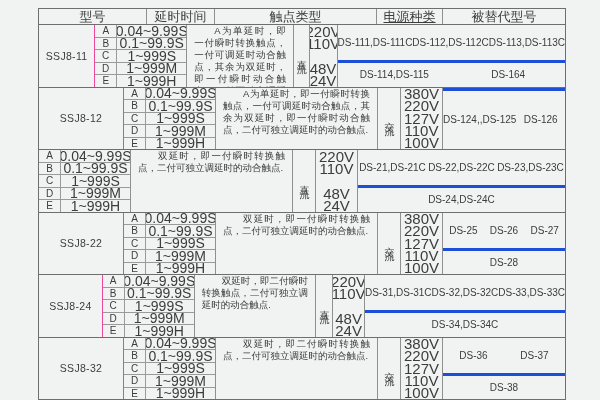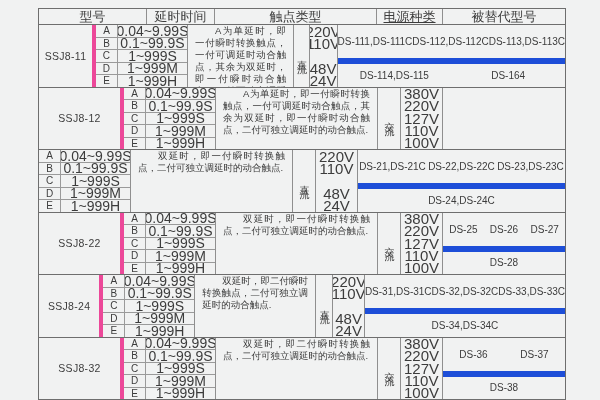--- a/index.html
+++ b/index.html
@@ -26,21 +26,21 @@
     overflow:hidden; white-space:nowrap;
   }
   .hdr .hc:last-child{border-right:none;}
   .h-model{width:108px;} .h-delay{width:68px;} .h-contact{width:162px;}
   .h-power{width:66px;text-decoration:underline;} .h-repl{flex:1;}
 
   
   .sec{display:flex; flex:1; border-top:1px solid #6e6e6e; min-height:0;}
   .c{box-sizing:border-box; overflow:hidden;}
   .model{
-    width:85px; border-right:4px solid #ec4899;
+    width:85px; border-right:1px solid #ec4899;
     display:flex; align-items:center; justify-content:center;
     font-size:10.5px; letter-spacing:.3px;
   }
   .rowscol{width:91px; border-right:1px solid #8f8f8f; display:flex; flex-direction:column;}
   .r{flex:1; display:flex; min-height:0;}
   .r:not(:last-child){border-bottom:1px solid #9a9a9a;}
   .letter{
     width:22px; border-right:1px solid #9a9a9a;
     display:flex; align-items:center; justify-content:center; font-size:10px;
   }
@@ -57,21 +57,21 @@
     width:23px; border-right:1px solid #8f8f8f;
     display:flex; align-items:center; justify-content:center;
     writing-mode:vertical-rl; text-orientation:upright;
     font-size:10px; letter-spacing:4px;
   }
   .voltcol{width:42px; border-right:1px solid #8f8f8f; display:flex; flex-direction:column;}
   .voltcol .v{flex:1; display:flex; align-items:center; justify-content:center; font-size:15px; min-height:0;}
   .replcol{flex:1; display:flex; flex-direction:column;}
   .g{display:flex; flex-direction:row; min-height:0;}
   .g1{flex:3;}
-  .g2{flex:2; border-top:6px solid #1d4ed8;}
+  .g2{flex:2; border-top:3px solid #1d4ed8;}
   .g .v{flex:1; display:flex; align-items:center; justify-content:center; font-size:10px; white-space:nowrap; min-height:0;}
 </style>
 </head>
 <body>
 
 <div class="table">
 
   <div class="hdr">
     <div class="hc h-model">型号</div>
     <div class="hc h-delay">延时时间</div>
@@ -157,20 +157,24 @@
       </div>
     <div class="c ptype">交流</div>
     <div class="c voltcol">
       <div class="v">380V</div>
       <div class="v">220V</div>
       <div class="v">127V</div>
       <div class="v">110V</div>
       <div class="v">100V</div>
     </div>
     <div class="replcol">
+      <div class="g g2">
+        <div class="v">DS-124,,DS-125</div>
+        <div class="v">DS-126</div>
+      </div>
     </div>
   </div>
 
   <div class="sec">
     <div class="rowscol">
       <div class="r">
           <div class="c letter">A</div>
           <div class="c delay">0.04~9.99S</div>
         </div>
       <div class="r">

